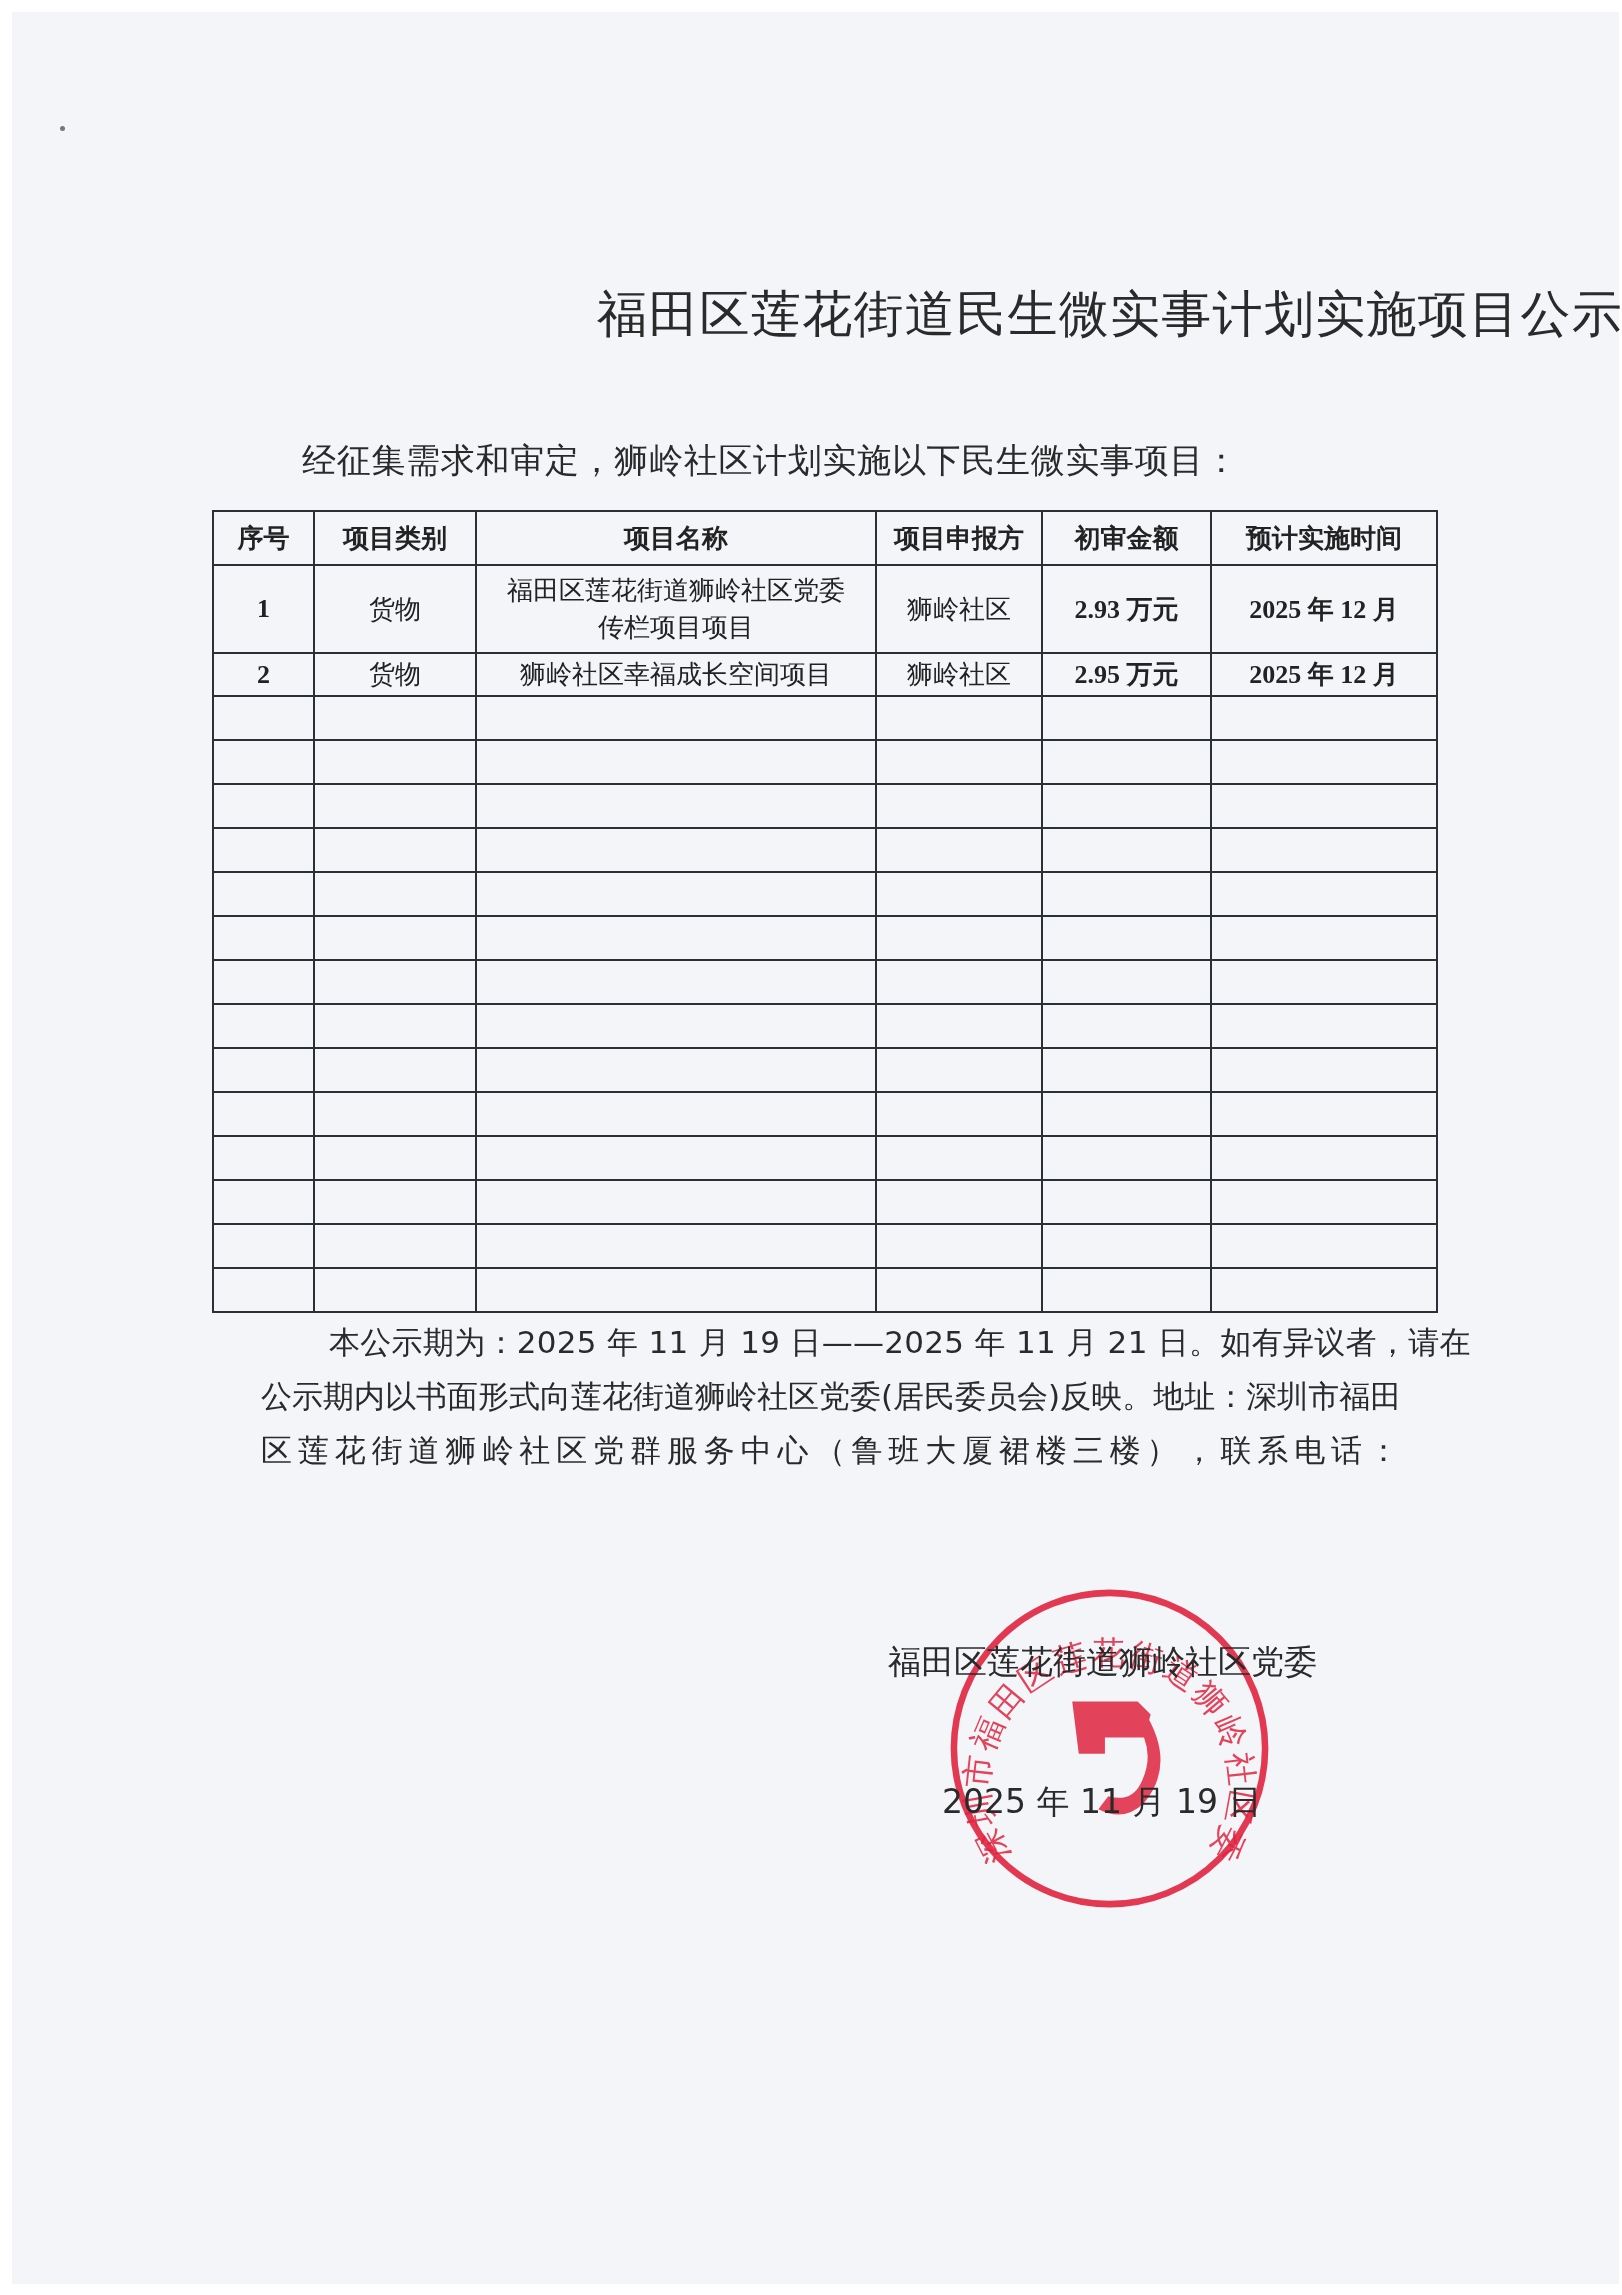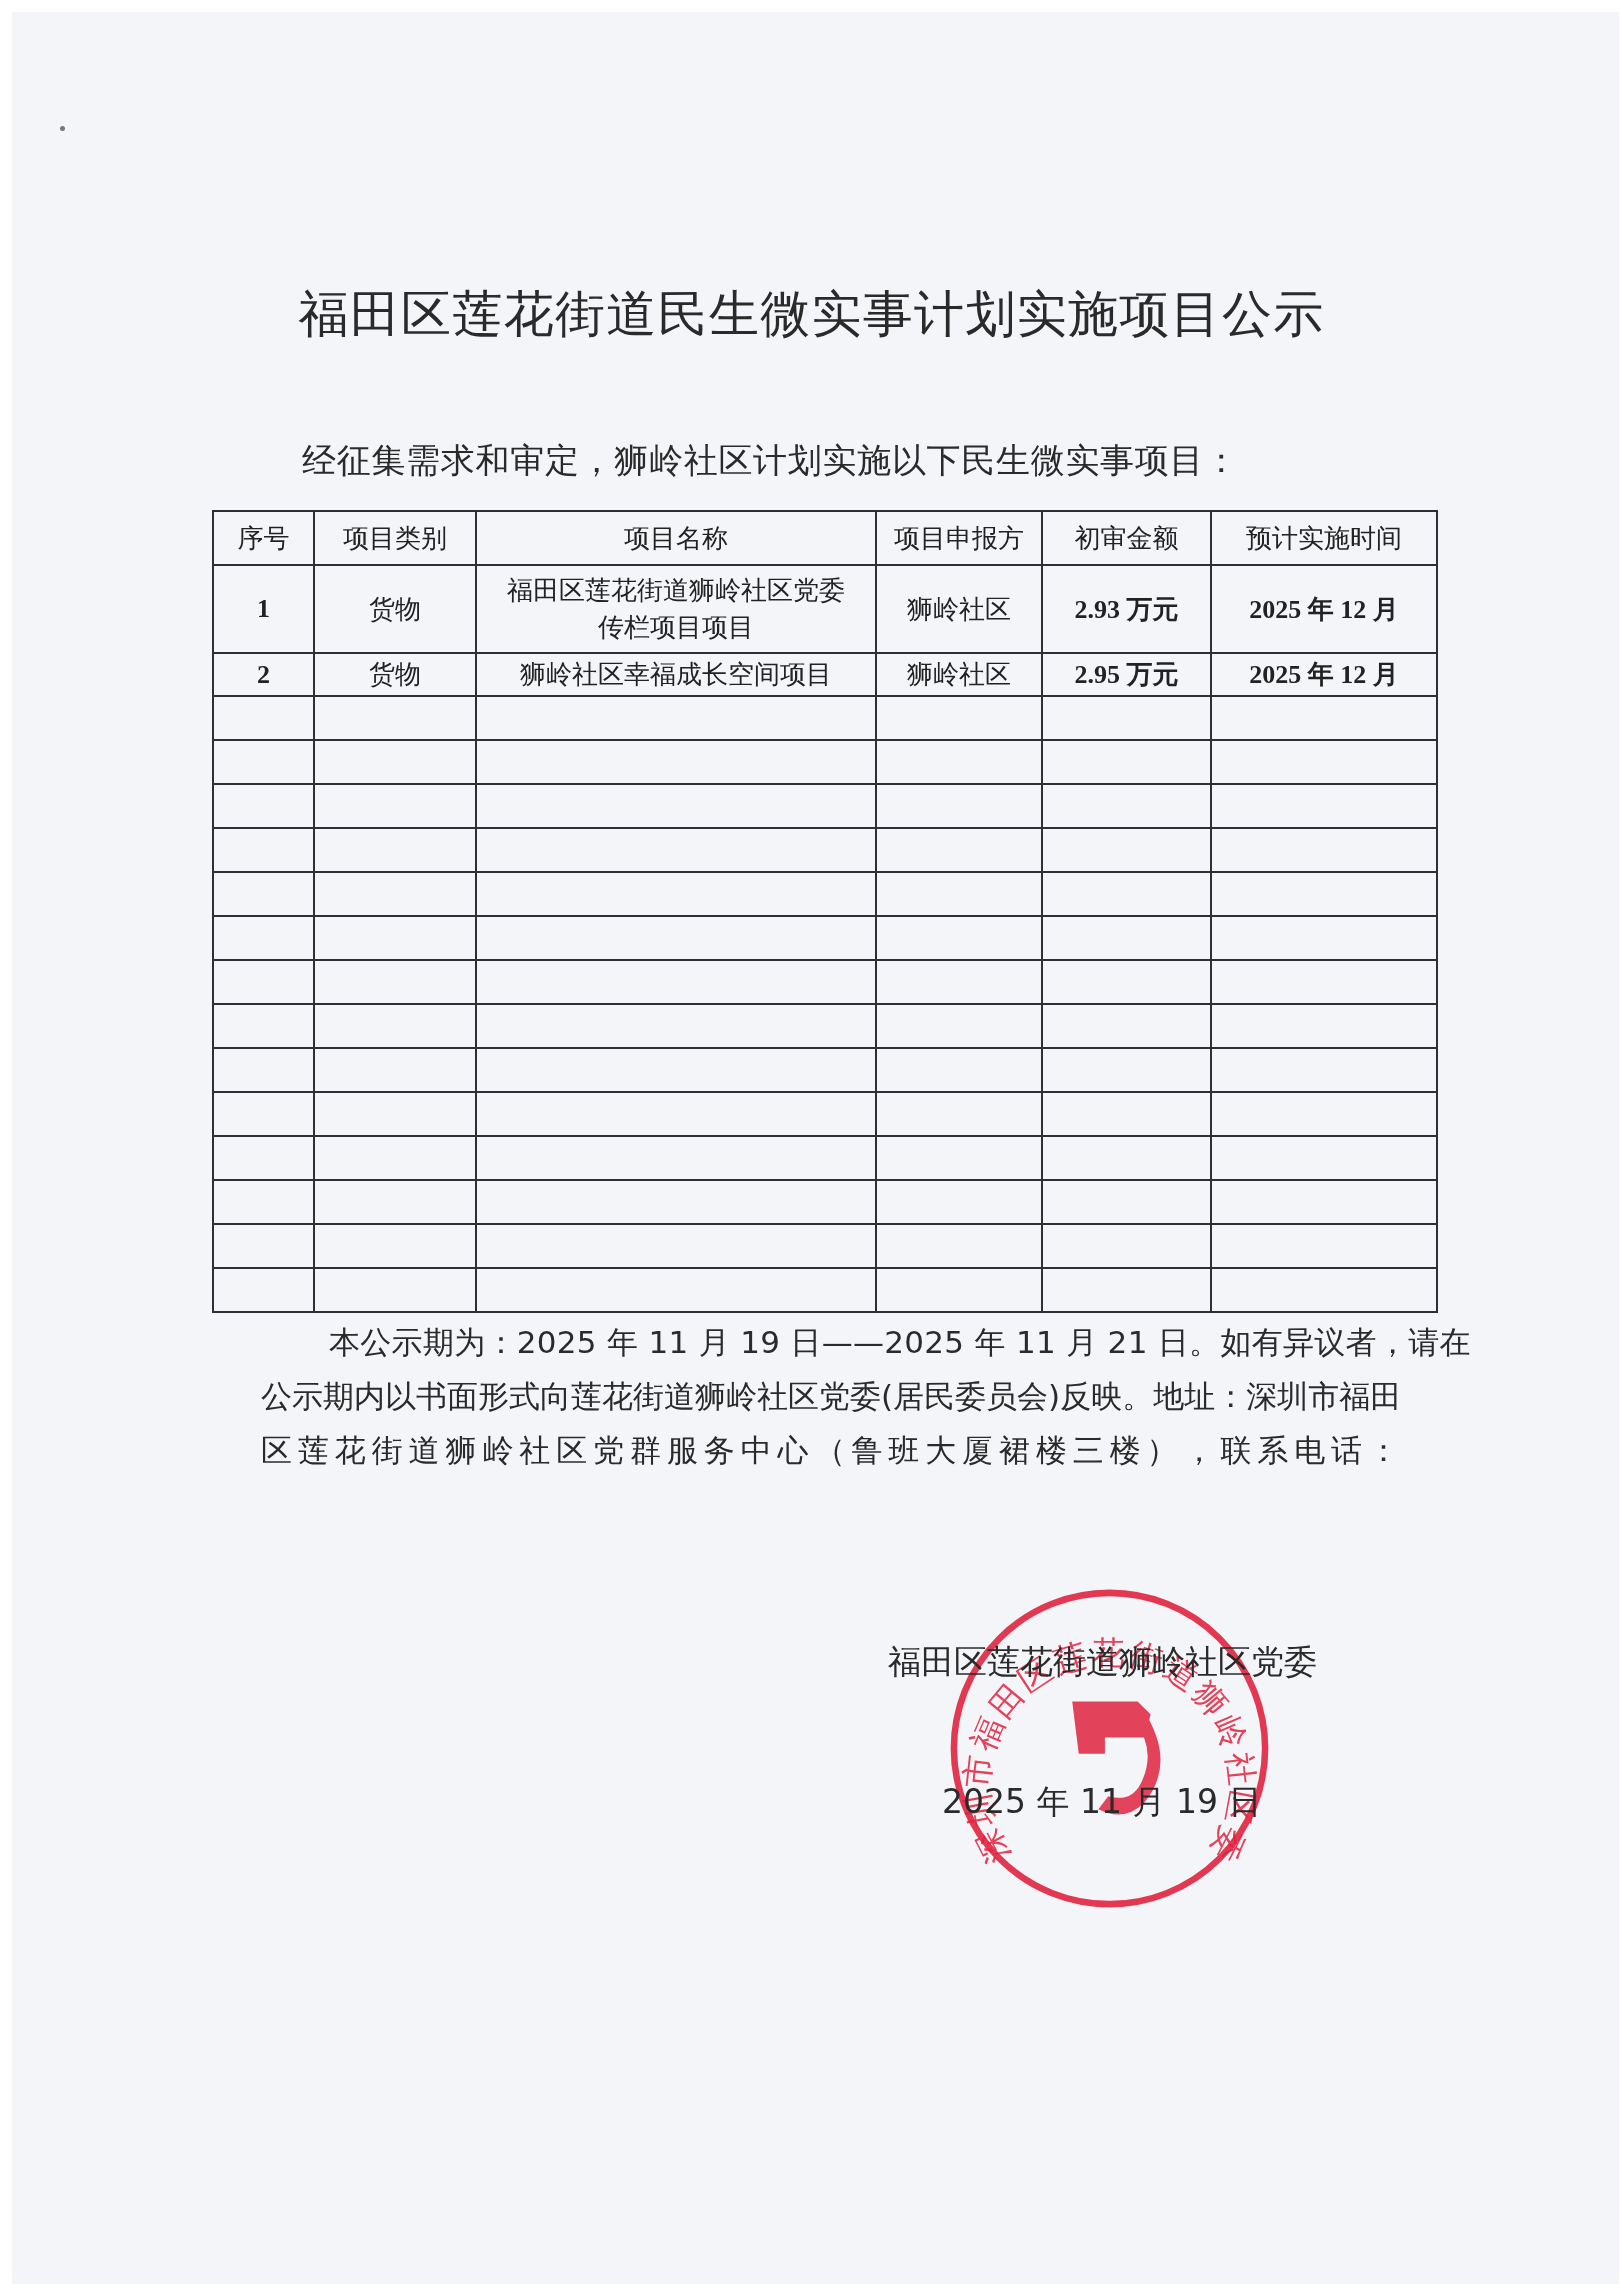--- a/index.html
+++ b/index.html
@@ -9,37 +9,37 @@
     font-family:"DejaVu Sans", sans-serif;
     color:#222;
   }
   .paper {
     position:absolute; left:11.8px; top:11.8px; width:1607px; height:2272px;
     background:#f3f5f9;
   }
   .speck { position:absolute; width:5.2px; height:5.2px; border-radius:50%; background:#777; left:60px; top:126px; }
   .title {
     position:absolute; left:0; width:1623px; top:281px;
-    text-align:center; font-size:50px; letter-spacing:1.3px; color:#2a2a2a;
+    text-align:right; font-size:50px; letter-spacing:1.3px; color:#2a2a2a;
     font-family:"DejaVu Sans", sans-serif;
   }
   .intro {
     position:absolute; left:302px; top:438px; font-size:34px; color:#2a2a2a;
     letter-spacing:0.7px;
   }
   table.grid {
     position:absolute; left:212px; top:510px; width:1224px;
     border-collapse:collapse; table-layout:fixed;
     font-family:"Liberation Serif", "DejaVu Serif", serif;
   }
   table.grid td, table.grid th {
     border:2px solid #2d2f36; padding:0; text-align:center; vertical-align:middle;
     font-size:26px; color:#222;
   }
-  table.grid th { font-weight:normal; height:52px;margin-top:24px; }
+  table.grid th { font-weight:bold; height:52px;margin-top:24px; }
   table.grid td.b { font-weight:bold; }
   table.grid tr.r1 td { height:86px; }
   table.grid tr.r2 td { height:41px; }
   table.grid tr.empty td { height:42px; }
   .name-cell { line-height:37px; padding:0 13px; }
   .notice {
     position:absolute; left:229px; top:1315px; width:1204px;
     font-size:31px; line-height:54px; color:#2a2a2a;
     text-align:justify;
   }

